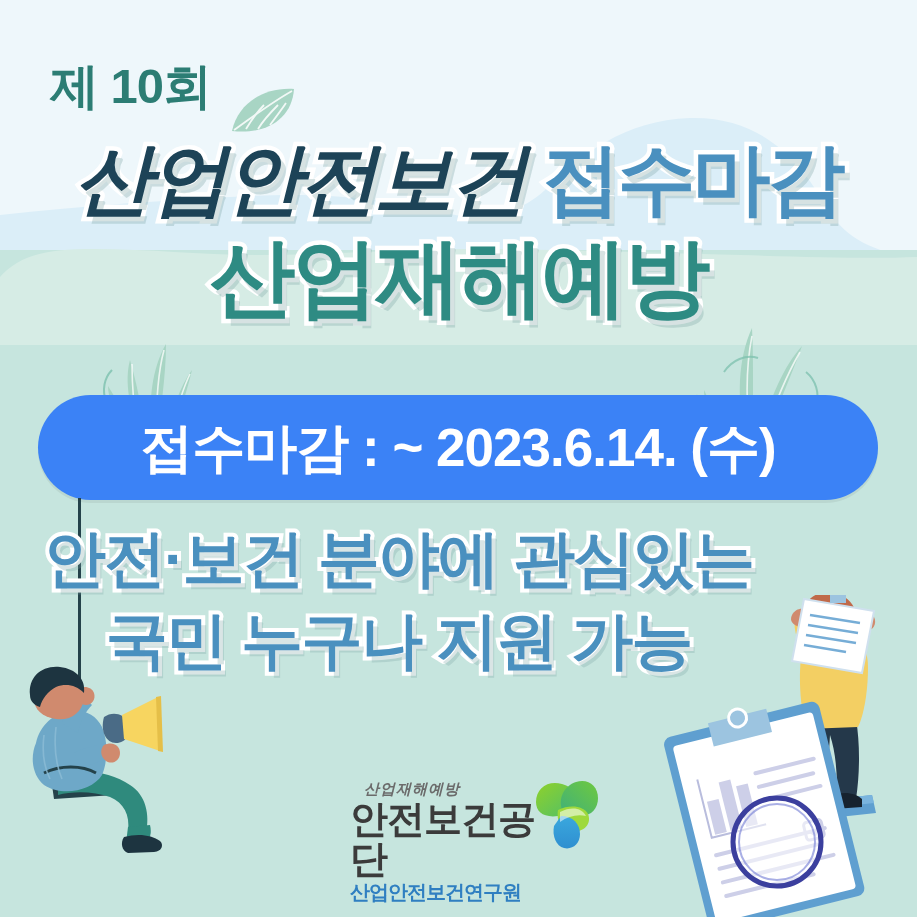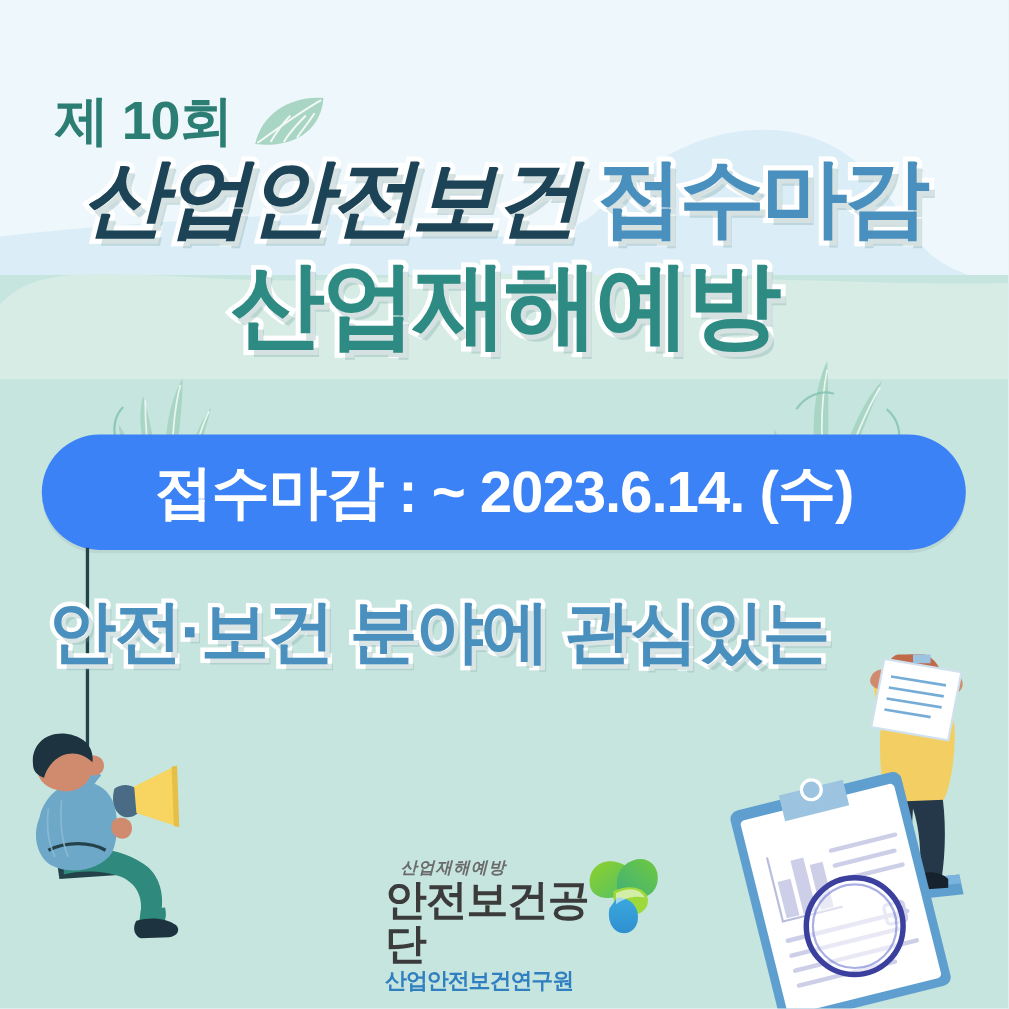--- a/index.html
+++ b/index.html
@@ -16,21 +16,21 @@
   .bg-hill-blue{position:absolute;left:0;top:0;width:917px;height:300px;}
   .bg-mint{position:absolute;left:0;top:250px;width:917px;height:667px;background:#c6e5de;}
   .bg-mint-hill{position:absolute;left:0;top:215px;width:917px;height:130px;}
 
   
   .sprig{position:absolute;}
   .leaf-title{position:absolute;left:228px;top:85px;width:70px;height:52px;}
 
   
   .kicker{
-    position:absolute;left:50px;top:86px;
+    position:absolute;left:50px;top:62px;
     font-size:49px;font-weight:bold;letter-spacing:-1px;
     color:#2c7d74;line-height:1;white-space:nowrap;
   }
 
   
   .title-block{position:absolute;left:0;top:140px;width:917px;}
   .title-row{
     display:flex;align-items:flex-end;justify-content:center;
     line-height:1;white-space:nowrap;
   }
@@ -56,21 +56,21 @@
   .deadline-text{
     color:#ffffff;font-size:53px;font-weight:bold;letter-spacing:-1px;
     white-space:nowrap;line-height:1;
   }
   .rope{
     position:absolute;left:78px;top:498px;width:3px;height:238px;
     background:#24424a;
   }
 
   
-  .sub-block{position:absolute;left:0;top:544px;width:797px;text-align:center;}
+  .sub-block{position:absolute;left:0;top:528px;width:797px;text-align:center;}
   .sub-line{
     font-size:62px;font-weight:bold;letter-spacing:-2px;color:#4a90bf;
     -webkit-text-stroke:8px #ffffff;paint-order:stroke fill;
     text-shadow:5px 6px 0 rgba(120,160,160,.28);
     line-height:1;white-space:nowrap;
   }
   .sub-line.l2{margin-top:20px;}
 
   
   .logo{position:absolute;left:350px;top:780px;width:220px;text-align:left;}
@@ -164,20 +164,21 @@
     </div>
   </div>
 
   <div class="deadline">
     <span class="deadline-text">접수마감 : ~ 2023.6.14. (수)</span>
   </div>
   <div class="rope"></div>
 
   <div class="sub-block">
     <div class="sub-line l1">안전·보건 분야에 관심있는</div>
+    <div class="sub-line l2">국민 누구나 지원 가능</div>
   </div>
 
   <svg class="illus illus-left" viewBox="0 0 230 262">
 
     <path d="M52,130 L112,126 L114,140 L54,144 Z" fill="#24424a"></path>
 
     <path d="M58,120 C84,112 112,118 130,130 C146,140 150,160 146,178
              L128,176 C130,160 124,148 110,142 C94,136 72,136 58,140 Z" fill="#2f8a7d"></path>
     <path d="M128,172 L150,170 C152,178 150,184 146,188 L126,188 Z" fill="#2f8a7d"></path>
 

